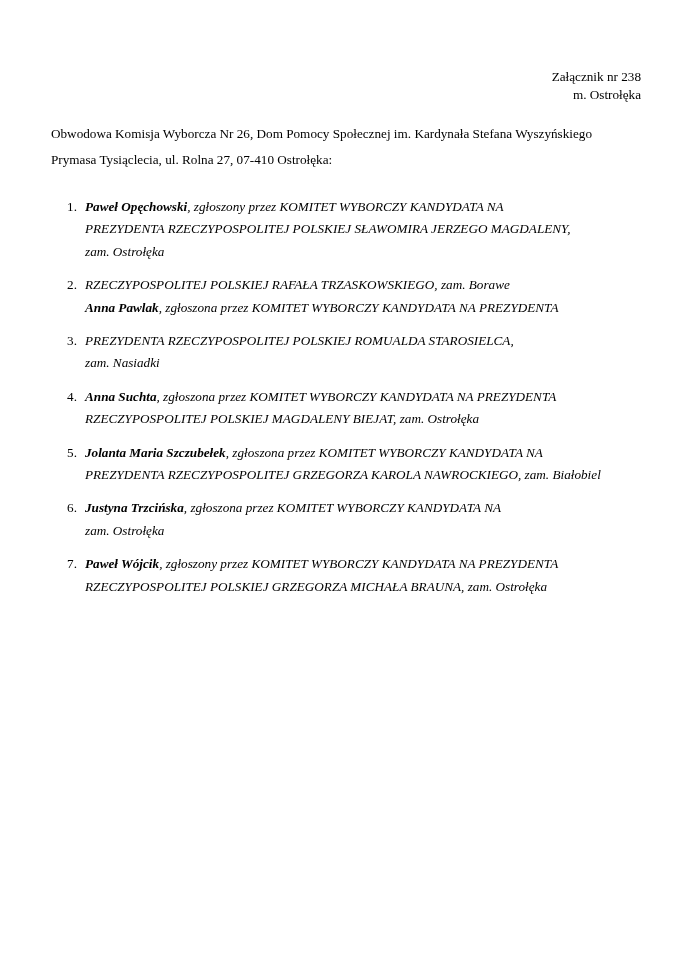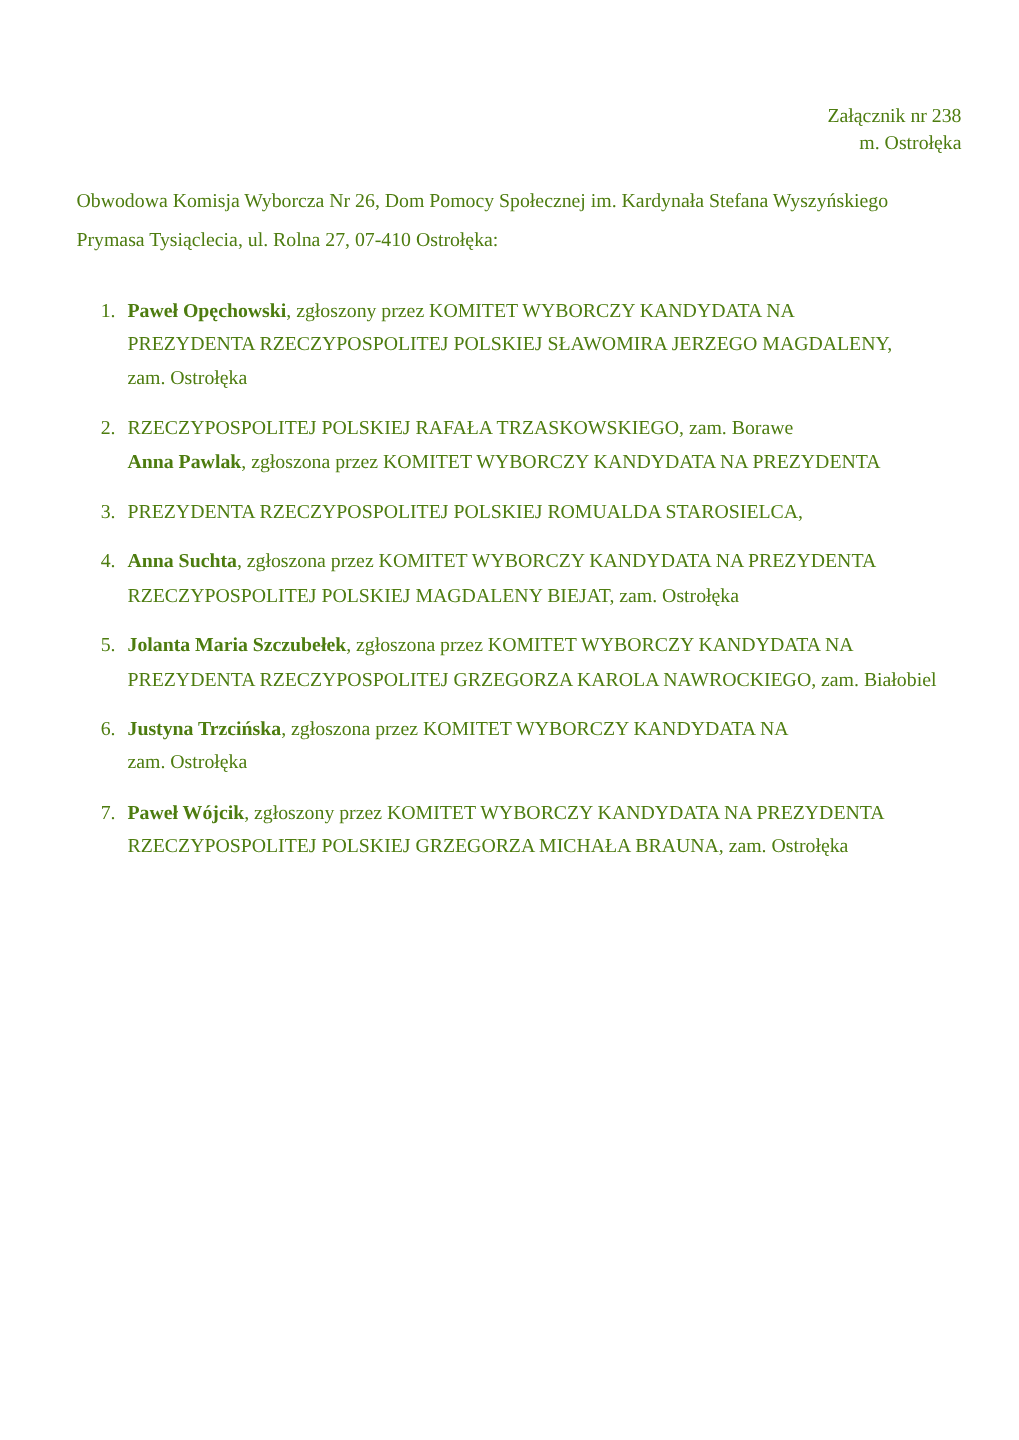--- a/index.html
+++ b/index.html
@@ -6,21 +6,21 @@
   html, body {
     margin: 0;
     padding: 0;
     background: #ffffff;
   }
   .page {
     position: relative;
     width: 679px;
     height: 960px;
     background: #ffffff;
-    color: #4d7c0f;
+    color: #000000;
     font-family: "Liberation Serif", "DejaVu Serif", serif;
     overflow: hidden;
     box-sizing: border-box;
   }
 
   
   .doc-header {
     position: absolute;
     top: 68px;
     right: 38px;
@@ -69,20 +69,21 @@
     position: absolute;
     left: 18px;
     top: 0;
     width: 20px;
     text-align: right;
     font-size: 13.2px;
     line-height: 22.4px;
   }
   .item-text {
     display: block;
+    font-style: italic;
   }
   .item-line {
     display: block;
     white-space: nowrap;
   }
   .cand-name {
     font-weight: bold;
   }
 </style>
 </head>
@@ -113,20 +114,21 @@
         <span class="item-number">2.</span>
         <span class="item-text">
           <span class="item-line">RZECZYPOSPOLITEJ POLSKIEJ RAFAŁA TRZASKOWSKIEGO, zam. Borawe</span>
           <span class="item-line"><span class="cand-name">Anna Pawlak</span><span>, zgłoszona przez KOMITET WYBORCZY KANDYDATA NA PREZYDENTA</span></span>
         </span>
       </li>
       <li class="candidate-item">
         <span class="item-number">3.</span>
         <span class="item-text">
           <span class="item-line">PREZYDENTA RZECZYPOSPOLITEJ POLSKIEJ ROMUALDA STAROSIELCA,</span>
+          <span class="item-line">zam. Nasiadki</span>
         </span>
       </li>
       <li class="candidate-item">
         <span class="item-number">4.</span>
         <span class="item-text">
           <span class="item-line"><span class="cand-name">Anna Suchta</span><span>, zgłoszona przez KOMITET WYBORCZY KANDYDATA NA PREZYDENTA</span></span>
           <span class="item-line">RZECZYPOSPOLITEJ POLSKIEJ MAGDALENY BIEJAT, zam. Ostrołęka</span>
         </span>
       </li>
       <li class="candidate-item">

